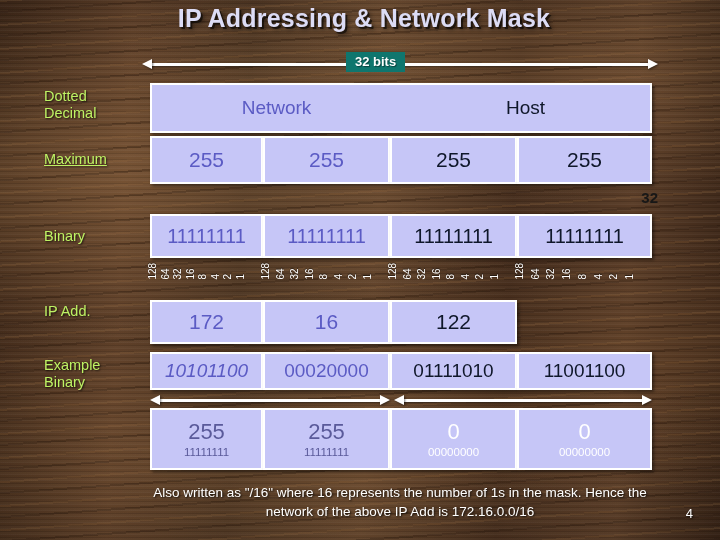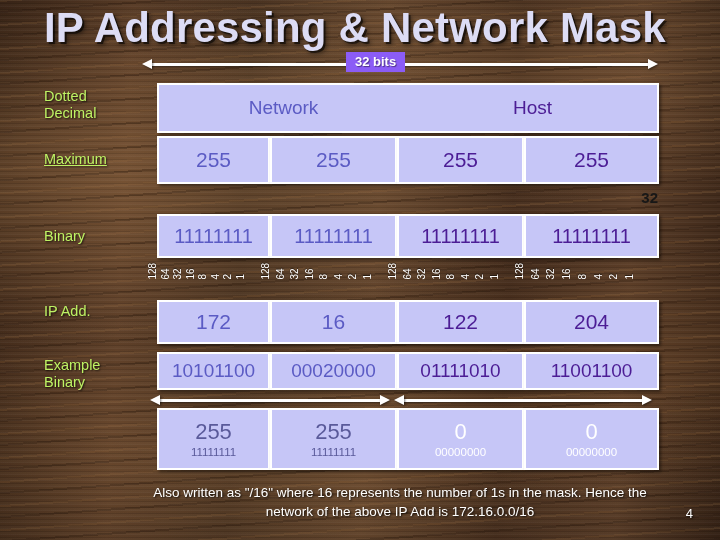--- a/index.html
+++ b/index.html
@@ -28,58 +28,59 @@
       radial-gradient(130% 48% at 30% 86%, rgba(176,126,74,0.20) 0%, rgba(176,126,74,0.0) 60%),
       radial-gradient(90% 35% at 92% 68%, rgba(120,80,44,0.28) 0%, rgba(120,80,44,0.0) 70%),
       linear-gradient(93deg,#3d2718 0%,#5b3d27 18%,#46301f 34%,#5e412a 52%,#412a1b 70%,#593c27 86%,#3a2517 100%);
   }
   #vign{position:absolute;inset:0;
     background:radial-gradient(125% 105% at 50% 46%, rgba(0,0,0,0) 42%, rgba(0,0,0,0.34) 100%);}
 
   
   #title{
     position:absolute;left:44px;top:4px;width:640px;
-    font-size:42px;font-weight:bold;letter-spacing:0.2px;
+    font-size:25px;font-weight:bold;letter-spacing:0.2px;
     color:#dcdcf5;
     text-shadow:2px 2px 0 rgba(0,0,0,0.55), 3px 3px 4px rgba(0,0,0,0.45);
     white-space:nowrap;
-  }
-
-  
-  .cellrow{position:absolute;display:flex;margin-left:7px;}
+    text-align:center;
+  }
+
+  
+  .cellrow{position:absolute;display:flex;}
   .cell{
     background:#c6c6f7;
     border:2px solid #ffffff;
     box-sizing:border-box;
     display:flex;flex-direction:column;
     align-items:center;justify-content:center;
     box-shadow:2px 2px 3px rgba(0,0,0,0.45);
   }
   .net{color:#5b5bc4;}
-  .host{color:#4c1d95;}
+  .host{color:#0f172a;}
 
   
   .rowlabel{
     position:absolute;color:#bef264;font-size:14.5px;line-height:17px;
     text-shadow:1px 1px 2px rgba(0,0,0,0.75);
     white-space:pre-line;
   }
 
   
   #bitsarrow{position:absolute;left:142px;top:63px;width:516px;height:3px;}
   .arrowline{position:absolute;left:8px;right:8px;top:0;height:3px;background:#ffffff;
              box-shadow:1px 1px 2px rgba(0,0,0,0.5);}
   .ahead{position:absolute;top:-4px;width:0;height:0;
          border-top:5.5px solid transparent;border-bottom:5.5px solid transparent;
          filter:drop-shadow(1px 1px 1px rgba(0,0,0,0.5));}
   .ahead.l{left:0;border-right:10px solid #ffffff;}
   .ahead.r{right:0;border-left:10px solid #ffffff;}
   #bitslabel{
     position:absolute;left:346px;top:52px;
-    background:#8b5cf6;color:#ffffff;font-size:13px;font-weight:bold;
+    background:#0f766e;color:#ffffff;font-size:13px;font-weight:bold;
     padding:2px 9px 3px 9px;
     text-shadow:1px 1px 1px rgba(0,0,0,0.45);
   }
 
   
   #thirtytwo{
     position:absolute;right:62px;top:189px;color:#171717;
     font-size:15px;font-weight:bold;
   }
 
@@ -233,27 +234,24 @@
 <div class="cellrow" id="ip-row" style="left:150px;top:300px;width:502px;height:44px;">
     <div class="cell net" style="width: 113px; height: 44px; font-size: 21px;">
       <span>172</span>
     </div>
     <div class="cell net" style="width: 127px; height: 44px; font-size: 21px;">
       <span>16</span>
     </div>
     <div class="cell host" style="width: 127px; height: 44px; font-size: 21px;">
       <span>122</span>
     </div>
-    <div class="cell host" style="width: 135px; height: 44px; font-size: 21px;">
-      <span>204</span>
-    </div>
   </div>
 
 <div class="cellrow" id="exbin-row" style="left:150px;top:352px;width:502px;height:38px;">
-    <div class="cell net" style="width: 113px; height: 38px; font-size: 19px;">
+    <div class="cell net" style="width: 113px; height: 38px; font-size: 19px; font-style: italic;">
       <span>10101100</span>
     </div>
     <div class="cell net" style="width: 127px; height: 38px; font-size: 19px;">
       <span>00020000</span>
     </div>
     <div class="cell host" style="width: 127px; height: 38px; font-size: 19px;">
       <span>01111010</span>
     </div>
     <div class="cell host" style="width: 135px; height: 38px; font-size: 19px;">
       <span>11001100</span>

